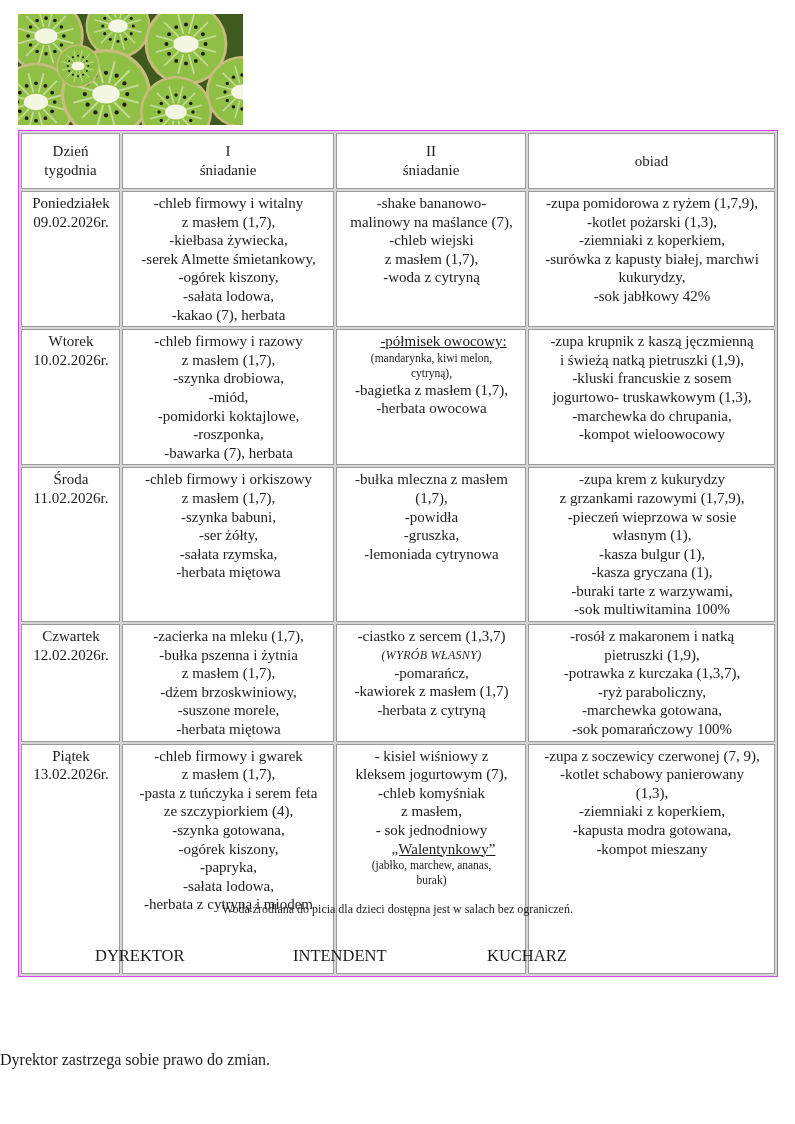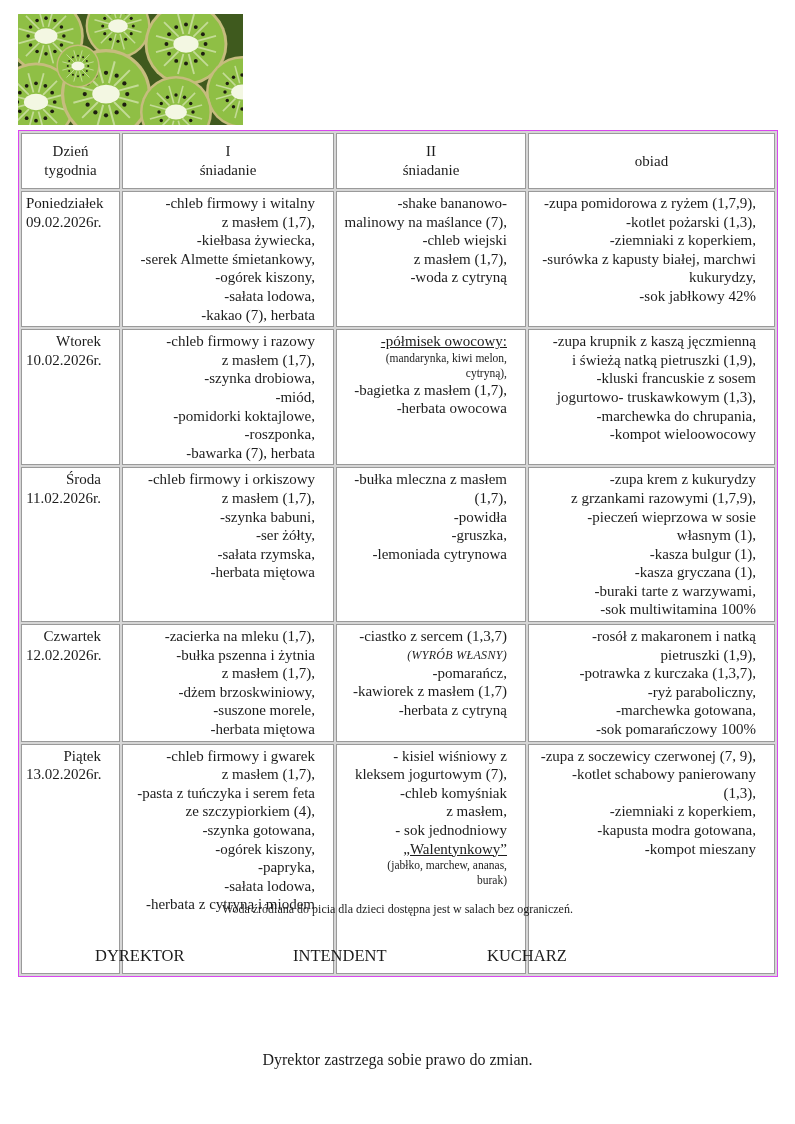--- a/index.html
+++ b/index.html
@@ -10,39 +10,39 @@
   .kiwi{position:absolute;left:18px;top:14px;width:225px;height:111px;overflow:hidden;}
   .kiwi svg{display:block;}
 
   
   .menu-table{position:absolute;left:18px;top:130px;width:760px;
               border-collapse:separate;border-spacing:2px;background:#d6d6d6;
               border:1px solid #d946ef;table-layout:fixed;}
   .menu-table th,.menu-table td{background:#ffffff;border:1px solid #9a9a9a;
               font-size:15px;line-height:18.6px;font-weight:normal;}
   .menu-table th{text-align:center;vertical-align:middle;height:52px;}
-  .menu-table td{text-align:right;vertical-align:top;padding:2px 18px 2px 4px;}
+  .menu-table td{text-align:center;vertical-align:top;padding:2px 3px 2px 4px;}
   .menu-table tbody tr:nth-child(1){height:126px;}
   .menu-table tbody tr:nth-child(2){height:126px;}
   .menu-table tbody tr:nth-child(3){height:146px;}
   .menu-table tbody tr:nth-child(4){height:114px;}
   .menu-table tbody tr:nth-child(5){height:230px;}
   .line{white-space:nowrap;overflow:visible;}
   .line.underline{text-decoration:underline;margin-left:24px;}
   .line.small{font-size:11.5px;line-height:15px;}
   .line.smallcaps{font-size:12px;line-height:18px;letter-spacing:0.3px;font-style:italic;}
 
   
   .water-note{position:absolute;left:0;top:902px;width:795px;text-align:center;font-size:12px;}
   .signatures{position:absolute;left:0;top:938px;width:795px;height:22px;font-size:16.5px;margin-top:8px;}
   .sig{position:absolute;top:0;}
   .sig1{left:95px;}
   .sig2{left:293px;}
   .sig3{left:487px;text-align:center;}
-  .disclaimer{position:absolute;left:0;top:1051px;width:795px;text-align:center;font-size:16px;}
+  .disclaimer{position:absolute;left:0;top:1051px;width:795px;text-align:left;font-size:16px;}
 </style>
 </head>
 <body>
 
 <div class="page">
 
   <div class="kiwi">
     <svg width="225" height="111" viewBox="0 0 225 111" xmlns="http://www.w3.org/2000/svg">
       <defs>
         <g id="ks">

